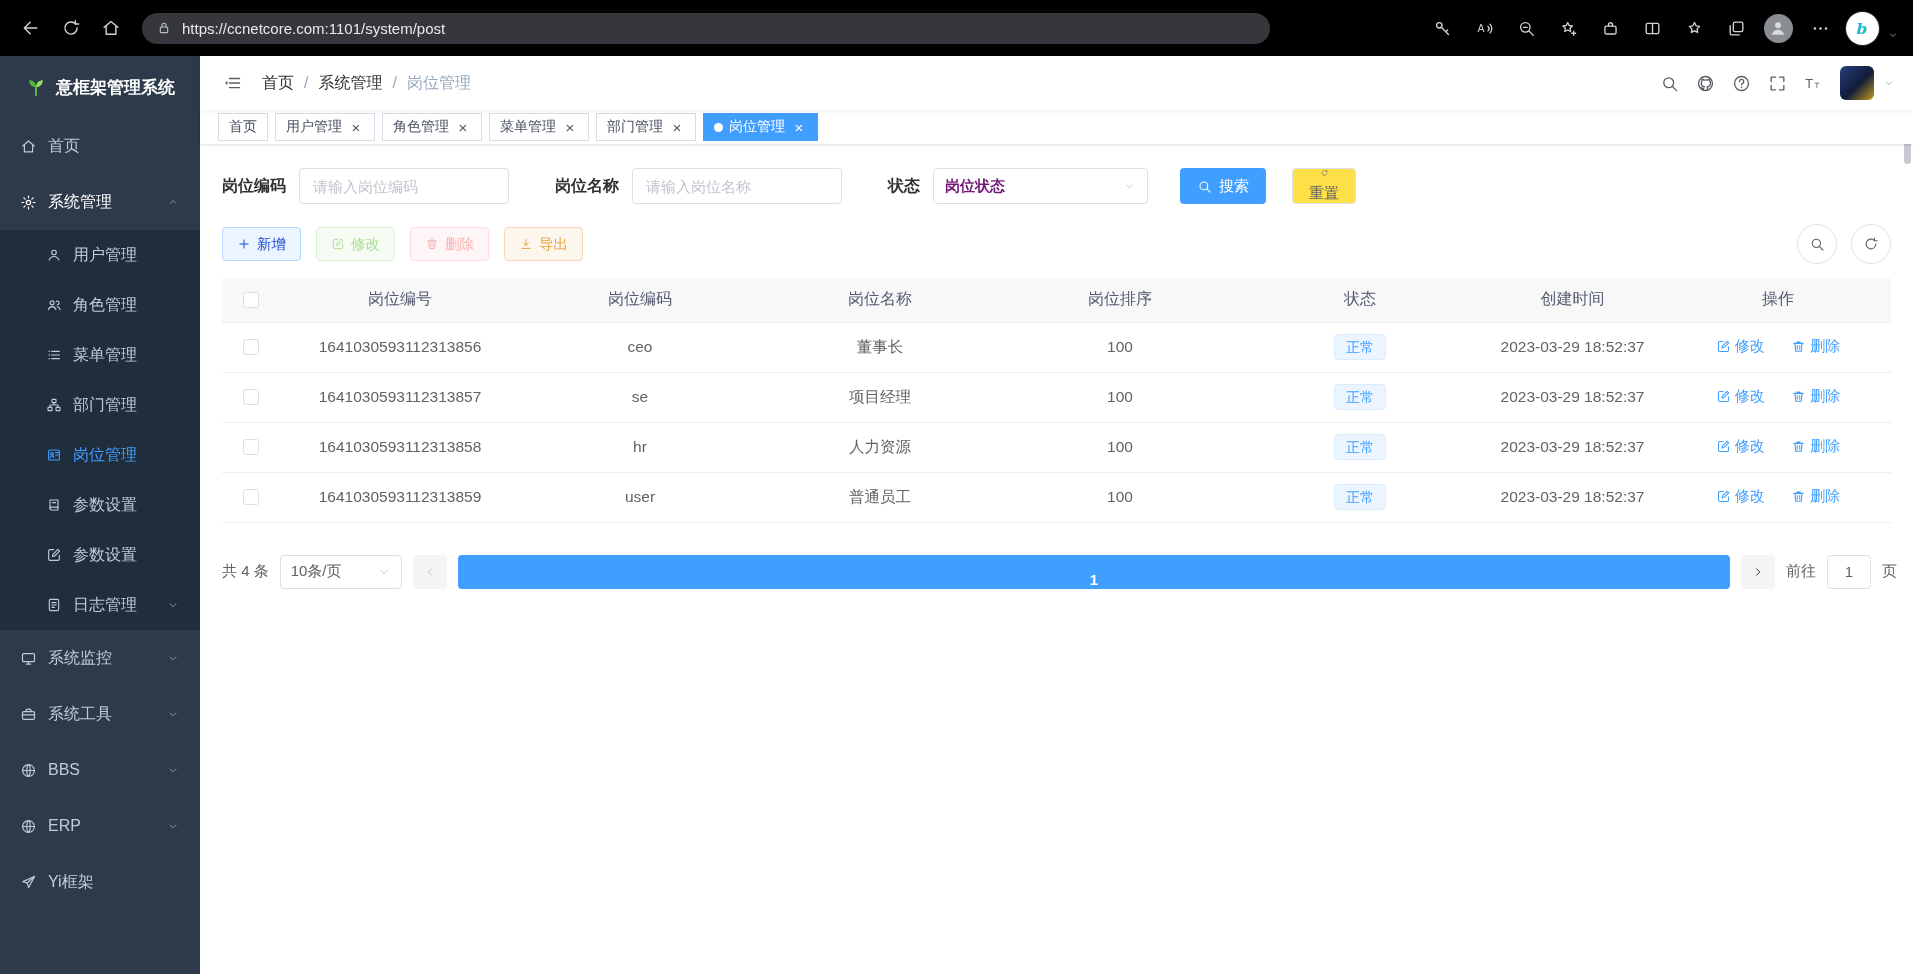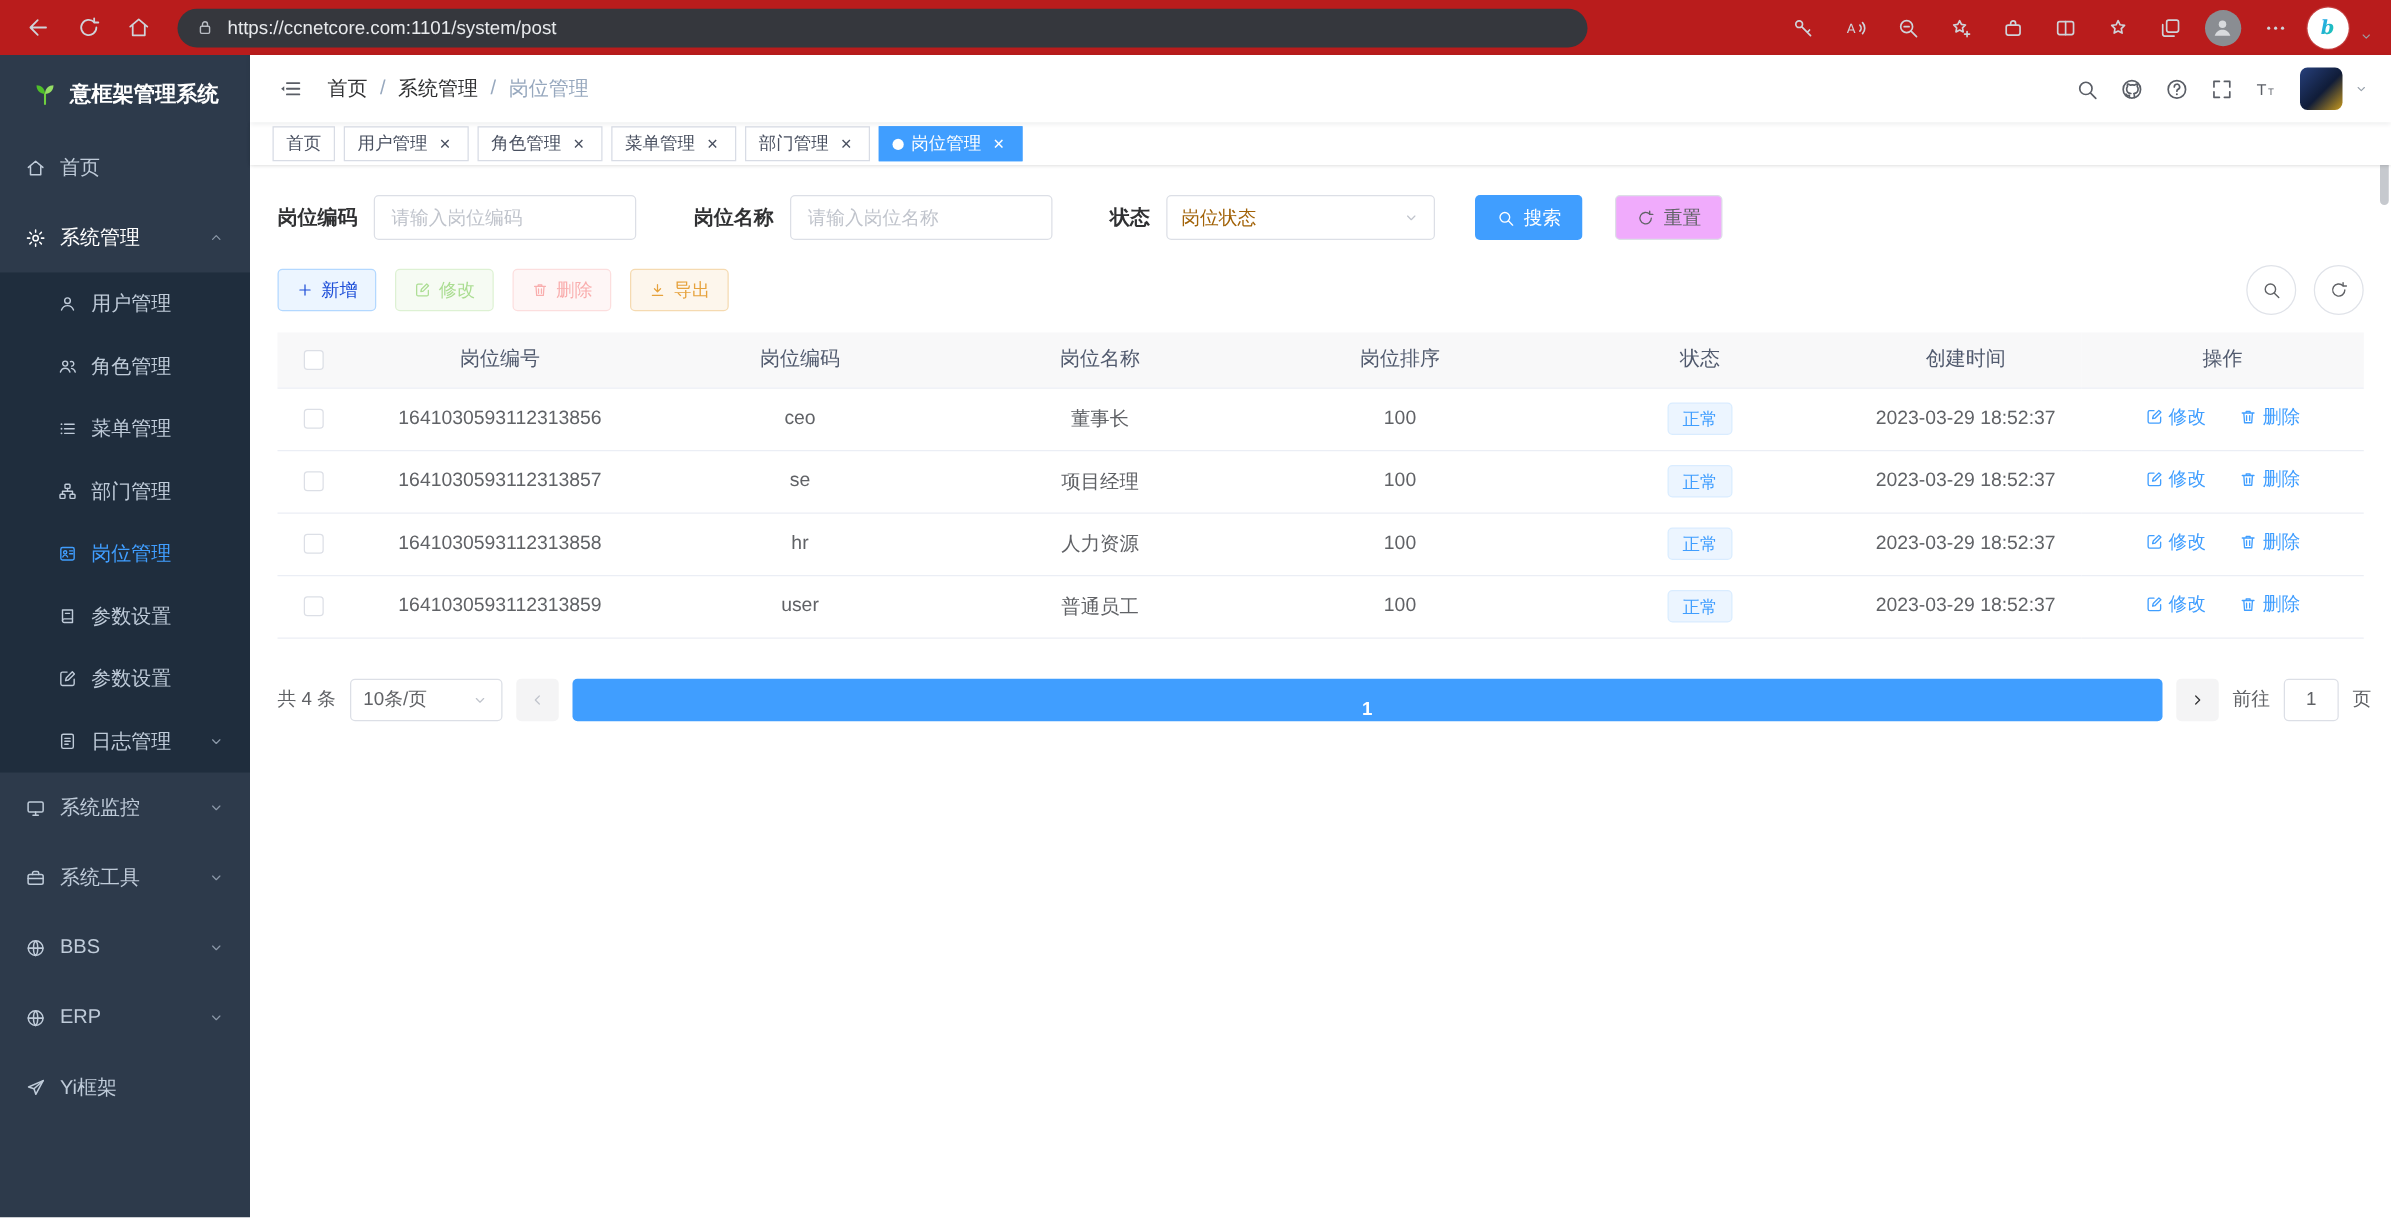--- a/index.html
+++ b/index.html
@@ -6,21 +6,21 @@
   html,body { width:1913px; height:974px; overflow:hidden; background:#fff;
     font-family:"Liberation Sans","DejaVu Sans",sans-serif; }
   body { position:relative; }
 
   svg.ic { fill:none; stroke:currentColor; stroke-width:1.7; stroke-linecap:round; stroke-linejoin:round; display:block; }
   .i12{width:12px;height:12px}.i14{width:14px;height:14px}.i15{width:15px;height:15px}
   .i16{width:16px;height:16px}.i17{width:17px;height:17px}.i19{width:19px;height:19px}
   .i20{width:20px;height:20px}.i22{width:22px;height:22px}
 
   
-  .chrome { height:44px; background:#b91c1c; display:flex; align-items:center; padding:0 14px; gap:6px; }
+  .chrome { height:56px; background:#000000; display:flex; align-items:center; padding:0 14px; gap:6px; }
   .chrome-btn { width:34px; height:34px; border-radius:6px; display:flex; align-items:center; justify-content:center;
     color:#cfd3d9; cursor:pointer; flex:0 0 auto; }
   .url-bar { width:1128px; height:31px; margin-left:8px; background:#35373d; border-radius:16px;
     display:flex; align-items:center; padding:0 14px; gap:10px; color:#b9bdc4; flex:0 0 auto; }
   .url-input { flex:1; background:transparent; border:none; outline:none; color:#e8eaed; font-size:15px;
     font-family:"Liberation Sans","DejaVu Sans",sans-serif; }
   .chrome-right { margin-left:auto; display:flex; align-items:center; gap:8px; }
   .profile-dot { width:29px; height:29px; border-radius:50%; background:#8a8d92; display:flex; align-items:center;
     justify-content:center; color:#d8dadd; overflow:hidden; }
   .copilot { width:33px; height:33px; border-radius:50%; background:#fff; display:flex; align-items:center;
@@ -73,27 +73,27 @@
 
   
   .filters { display:flex; align-items:center; margin:8px 0 20px; }
   .f-group { display:flex; align-items:center; margin-right:46px; }
   .f-label { font-weight:bold; font-size:16px; color:#303133; margin-right:13px; white-space:nowrap; }
   .f-input { width:210px; height:36px; border:1px solid #dcdfe6; border-radius:4px; padding:0 13px;
     font-size:15px; color:#606266; outline:none; font-family:inherit; }
   .f-input::placeholder { color:#c0c4cc; }
   .f-select { width:215px; height:36px; border:1px solid #dcdfe6; border-radius:4px; padding:0 11px;
     display:flex; align-items:center; justify-content:space-between; cursor:pointer; background:#fff; }
-  .sel-placeholder { color:#a16207; font-size:15px; }
+  .sel-placeholder { color:#701a75; font-size:15px;font-weight:bold; }
   .sel-caret { color:#c0c4cc; }
 
   .btn { height:36px; border-radius:4px; padding:0 16px; font-size:15px; display:inline-flex; align-items:center;
     gap:7px; cursor:pointer; border:1px solid transparent; font-family:Liberation Serif, serif; }
   .btn-primary { background:#409eff; color:#fff; margin-left:4px; }
-  .btn-default { background:#f0abfc; border-color:#dcdfe6; color:#606266; margin-left:26px; }
+  .btn-default { background:#fde047; border-color:#dcdfe6; color:#606266; margin-left:26px;flex-direction:column; }
 
   
   .toolbar { display:flex; align-items:center; gap:15px; margin-bottom:14px; }
   .btn-sm { height:34px; padding:0 14px; font-size:14.5px; border-radius:4px; display:inline-flex;
     align-items:center; gap:6px; cursor:pointer; border:1px solid; font-family:inherit; }
   .btn-add { color:#1d4ed8; background:#ecf5ff; border-color:#b3d8ff; }
   .btn-mod { color:#67c23a; background:#f0f9eb; border-color:#c2e7b0; opacity:.55; cursor:not-allowed; }
   .btn-del { color:#f56c6c; background:#fef0f0; border-color:#fbc4c4; opacity:.55; cursor:not-allowed; }
   .btn-exp { color:#e6a23c; background:#fdf6ec; border-color:#f5dab1; }
   .toolbar-right { margin-left:auto; display:flex; gap:14px; }

